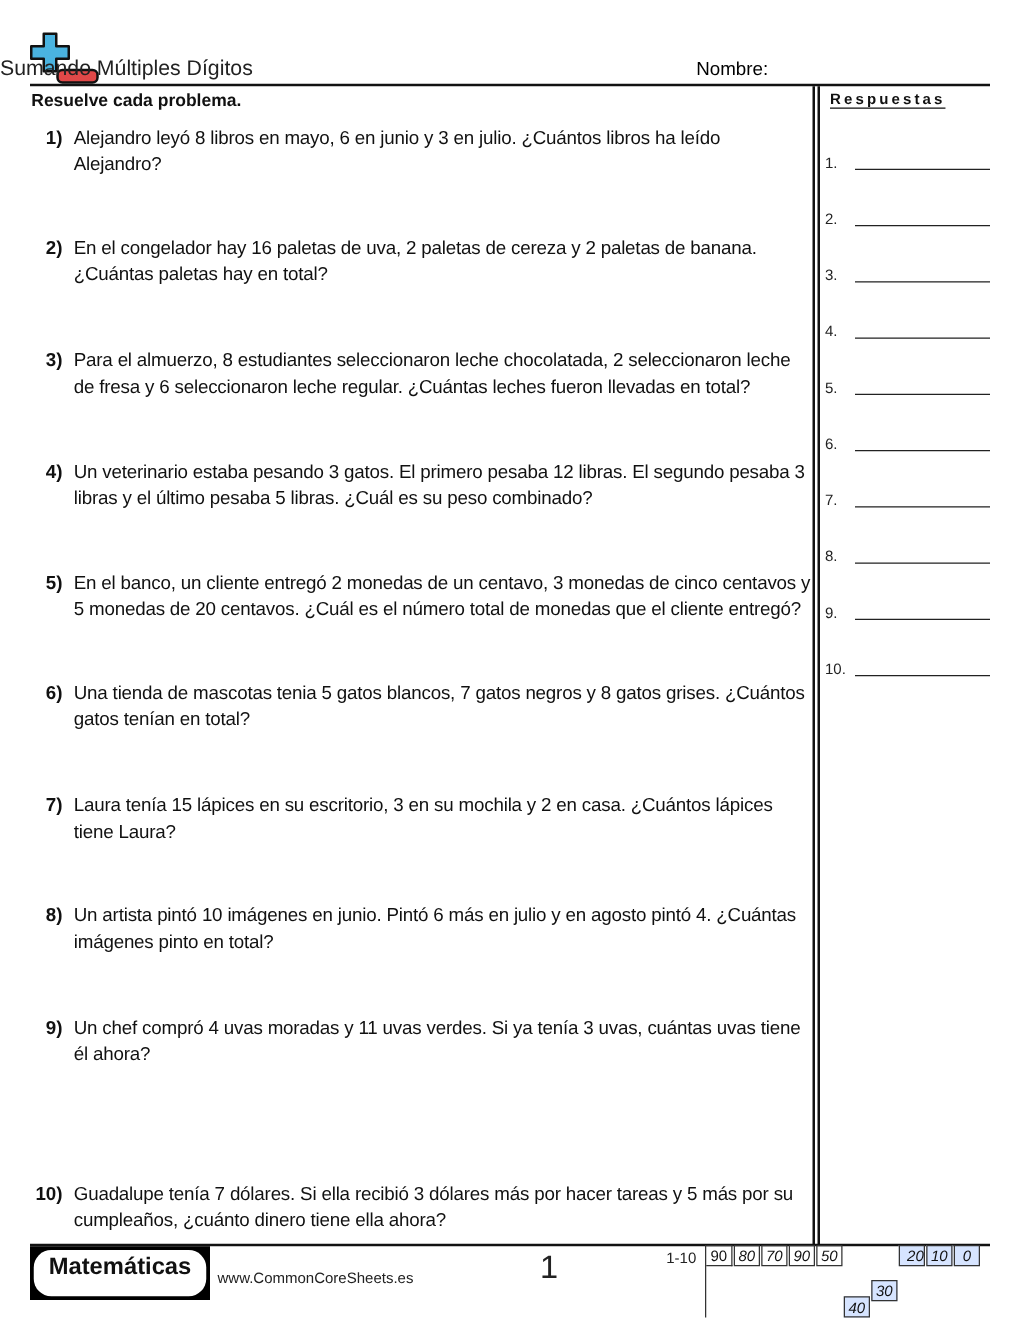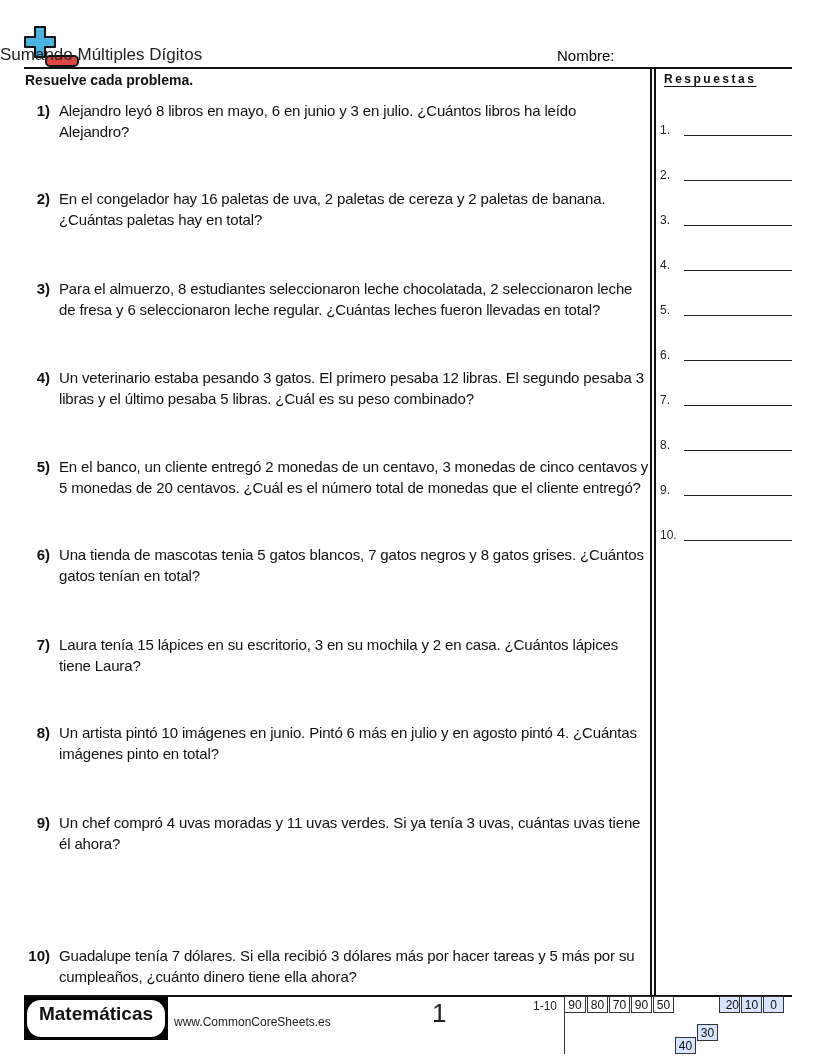--- a/index.html
+++ b/index.html
@@ -23,21 +23,21 @@
   .bottom-rule { position: absolute; left: 24px; right: 24px; top: 995px; height: 1.5px; background: #111; }
   .brand { position: absolute; left: 24px; top: 997px; width: 144px; height: 43px; background: #000; }
   .brand-pill { position: absolute; left: 3px; top: 3px; right: 3px; bottom: 3px; background: #fff;
                 border-radius: 14px; font-size: 19px; font-weight: bold; text-align: center; line-height: 27px; }
   .website { position: absolute; left: 174px; top: 1015px; font-size: 12px; color: #222; }
   .page-num { position: absolute; left: 432px; top: 998px; font-size: 26px; color: #222; }
   .score-label { position: absolute; left: 533px; top: 999px; font-size: 12px; color: #222; }
   .score-table { position: absolute; left: 564px; top: 996px; display: flex; border-left: 1px solid #333; }
   .score-cell { width: 21px; height: 17px; font-size: 12px; text-align: center; line-height: 17px;
                 border: 1px solid #333; border-left: none; margin-right: 0; box-sizing: border-box; }
-  .score-cell + .score-cell { margin-left: 1px; border-left: 1px solid #333; }
+  .score-cell + .score-cell { margin-left: 1px; border-left: 1px solid #333; font-style: italic; }
   .score-cell.hl { background: #d6e4ff; }
 </style>
 </head>
 <body>
 
 <svg class="logo" viewBox="0 0 56 44">
   <path d="M10 2 h10 v10 h10 v10 h-10 v10 h-10 v-10 h-10 v-10 h10 z" fill="#4ab3e0" stroke="#111" stroke-width="2" stroke-linejoin="round" transform="translate(1,1)"></path>
   <rect x="22" y="32" width="32" height="10" rx="4" fill="#e04848" stroke="#111" stroke-width="2"></rect>
 </svg>
 

